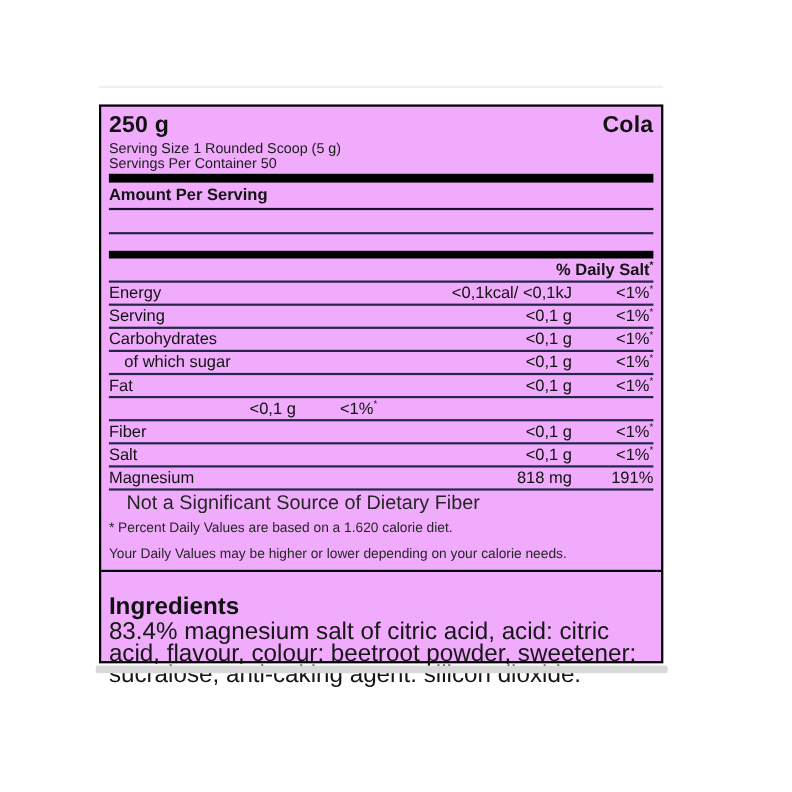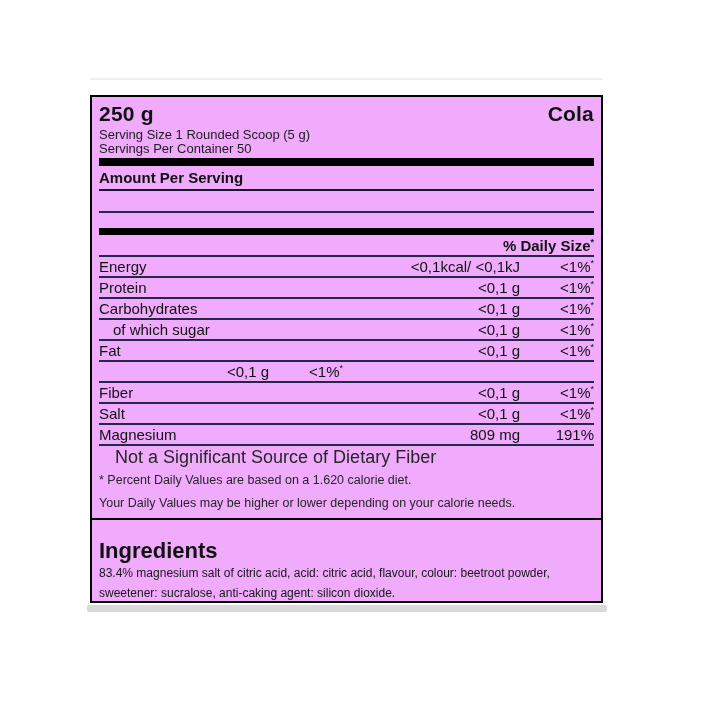--- a/index.html
+++ b/index.html
@@ -107,21 +107,21 @@
     margin-top: 7px;
     padding: 16px 7px;
   }
   .ing-title {
     font-size: 22px;
     font-weight: bold;
     line-height: 27px;
     margin-top: 1px;
   }
   .ing-text {
-    font-size: 12px;
+    font-size: 22px;
     line-height: 19.5px;
     color: #161616;
   }
 </style>
 </head>
 <body>
 
 <div class="top-faint-line"></div>
 
 <div class="label-box">
@@ -137,30 +137,30 @@
 
     <div class="bar8"></div>
 
     <div class="aps">Amount Per Serving</div>
 
     <div class="empty-row"></div>
     <div class="spacer"></div>
 
     <div class="bar7"></div>
 
-    <div class="dvh"><span>% Daily Size</span><sup>*</sup></div>
+    <div class="dvh"><span>% Daily Salt</span><sup>*</sup></div>
 
     <div class="row">
       <span class="n">Energy</span>
       <span class="a">&lt;0,1kcal/ &lt;0,1kJ</span>
       <span class="d"><span>&lt;1%</span><sup>*</sup></span>
     </div>
 
     <div class="row">
-      <span class="n">Protein</span>
+      <span class="n">Serving</span>
       <span class="a">&lt;0,1 g</span>
       <span class="d"><span>&lt;1%</span><sup>*</sup></span>
     </div>
 
     <div class="row">
       <span class="n">Carbohydrates</span>
       <span class="a">&lt;0,1 g</span>
       <span class="d"><span>&lt;1%</span><sup>*</sup></span>
     </div>
 
@@ -188,21 +188,21 @@
     </div>
 
     <div class="row">
       <span class="n">Salt</span>
       <span class="a">&lt;0,1 g</span>
       <span class="d"><span>&lt;1%</span><sup>*</sup></span>
     </div>
 
     <div class="row">
       <span class="n">Magnesium</span>
-      <span class="a">809 mg</span>
+      <span class="a">818 mg</span>
       <span class="d"><span>191%</span><sup></sup></span>
     </div>
 
     <div class="fn1">Not a Significant Source of Dietary Fiber</div>
     <div class="fn">* Percent Daily Values are based on a 1.620 calorie diet.</div>
     <div class="fn">Your Daily Values may be higher or lower depending on your calorie needs.</div>
   </div>
 
   <div class="ing-sec">
     <div class="ing-title">Ingredients</div>

